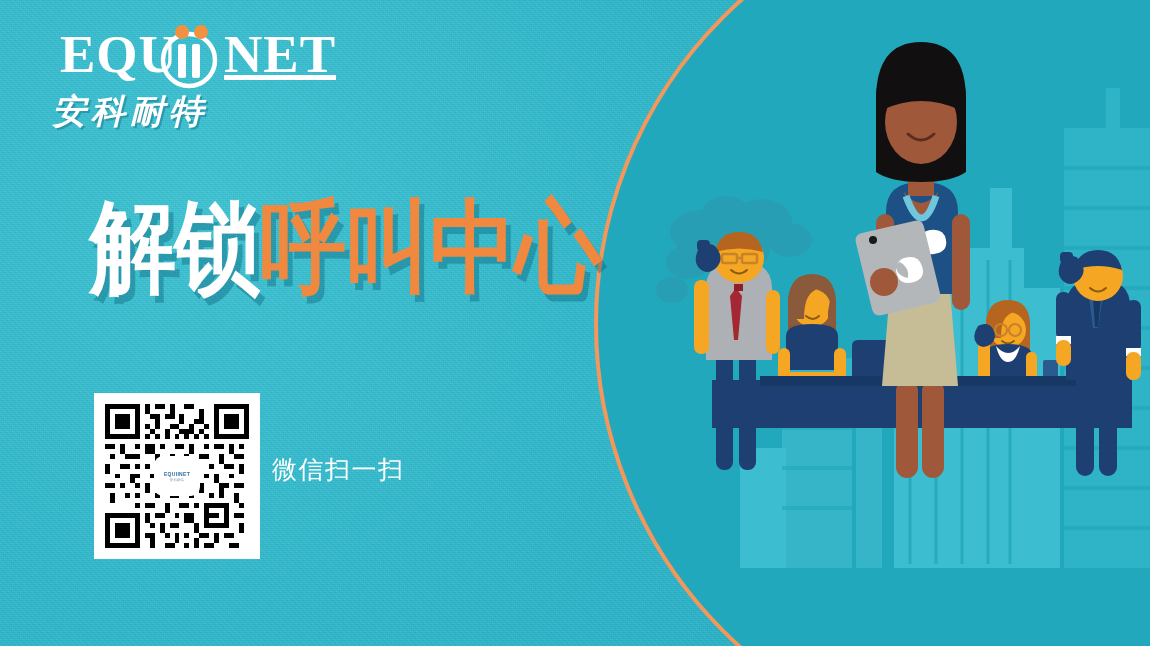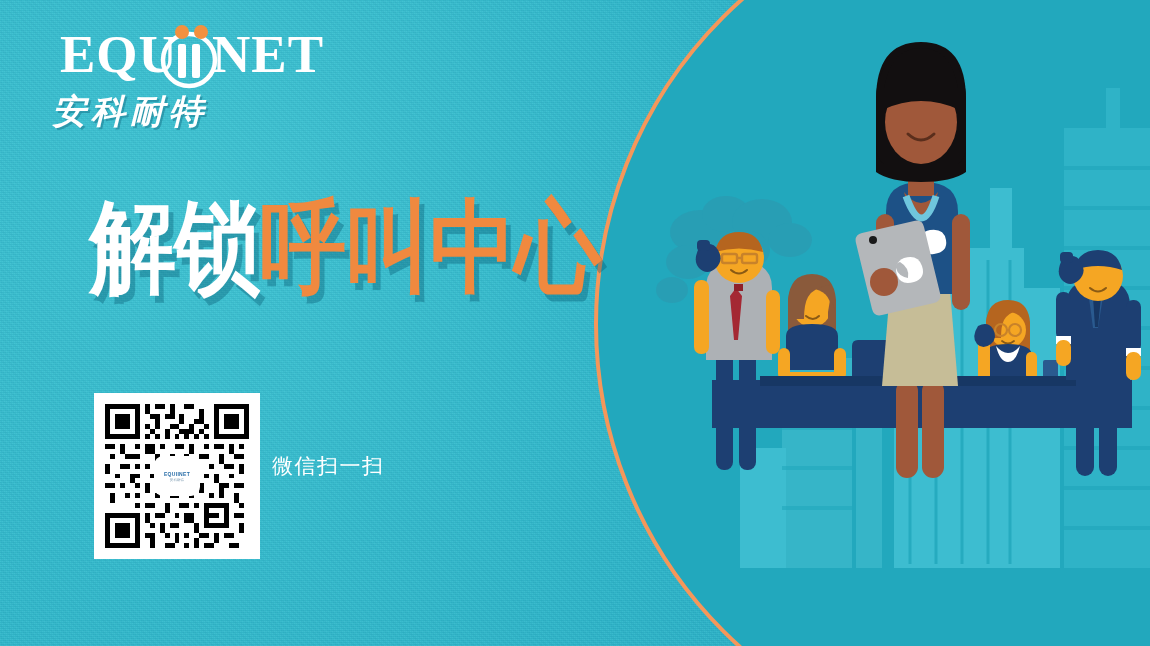--- a/index.html
+++ b/index.html
@@ -100,21 +100,21 @@
     border-radius:9px;
     display:flex; flex-direction:column;
     align-items:center; justify-content:center;
   }
   .qr-badge-t{ font-size:5px; font-weight:700; color:#2a6ea8; letter-spacing:.3px; }
   .qr-badge-s{ font-size:3.4px; color:#7796ad; letter-spacing:.2px; margin-top:1px; }
 
   .scan-text{
     position:absolute; left:272px; top:448px;
     color:#ffffff;
-    font-size:21px; line-height:1.72;
+    font-size:25px; line-height:1.72;
     letter-spacing:1.5px;
   }
 
   
   .np{ pointer-events:none; }
 </style>
 </head>
 <body>
 
 <div class="stage">
@@ -355,21 +355,21 @@
       <span class="logo-word" style="position:absolute;left:0;top:0;margin-left:8px;">EQU</span>
 
       <svg width="66" height="66" viewBox="0 0 66 66" style="position:absolute;left:104px;top:-4px;">
         <circle cx="33" cy="36" r="26" fill="none" stroke="#ffffff" stroke-width="4.5"></circle>
         <rect x="22" y="20" width="8" height="34" rx="2" fill="#ffffff"></rect>
         <rect x="36" y="20" width="8" height="34" rx="2" fill="#ffffff"></rect>
         <circle cx="26" cy="8" r="7" fill="#f2913f"></circle>
         <circle cx="45" cy="8" r="7" fill="#f2913f"></circle>
       </svg>
 
-      <span class="logo-word" style="position:absolute;left:160px;top:0;">NET</span>
+      <span class="logo-word" style="position:absolute;left:172px;top:0;text-decoration:underline;">NET</span>
     </div>
     <div class="logo-cn">安科耐特</div>
   </div>
 
   <div class="headline">
     <span class="w">解锁</span><span class="o">呼叫中心</span>
   </div>
 
   <div class="qr-box">
     <div class="qr-inner">

